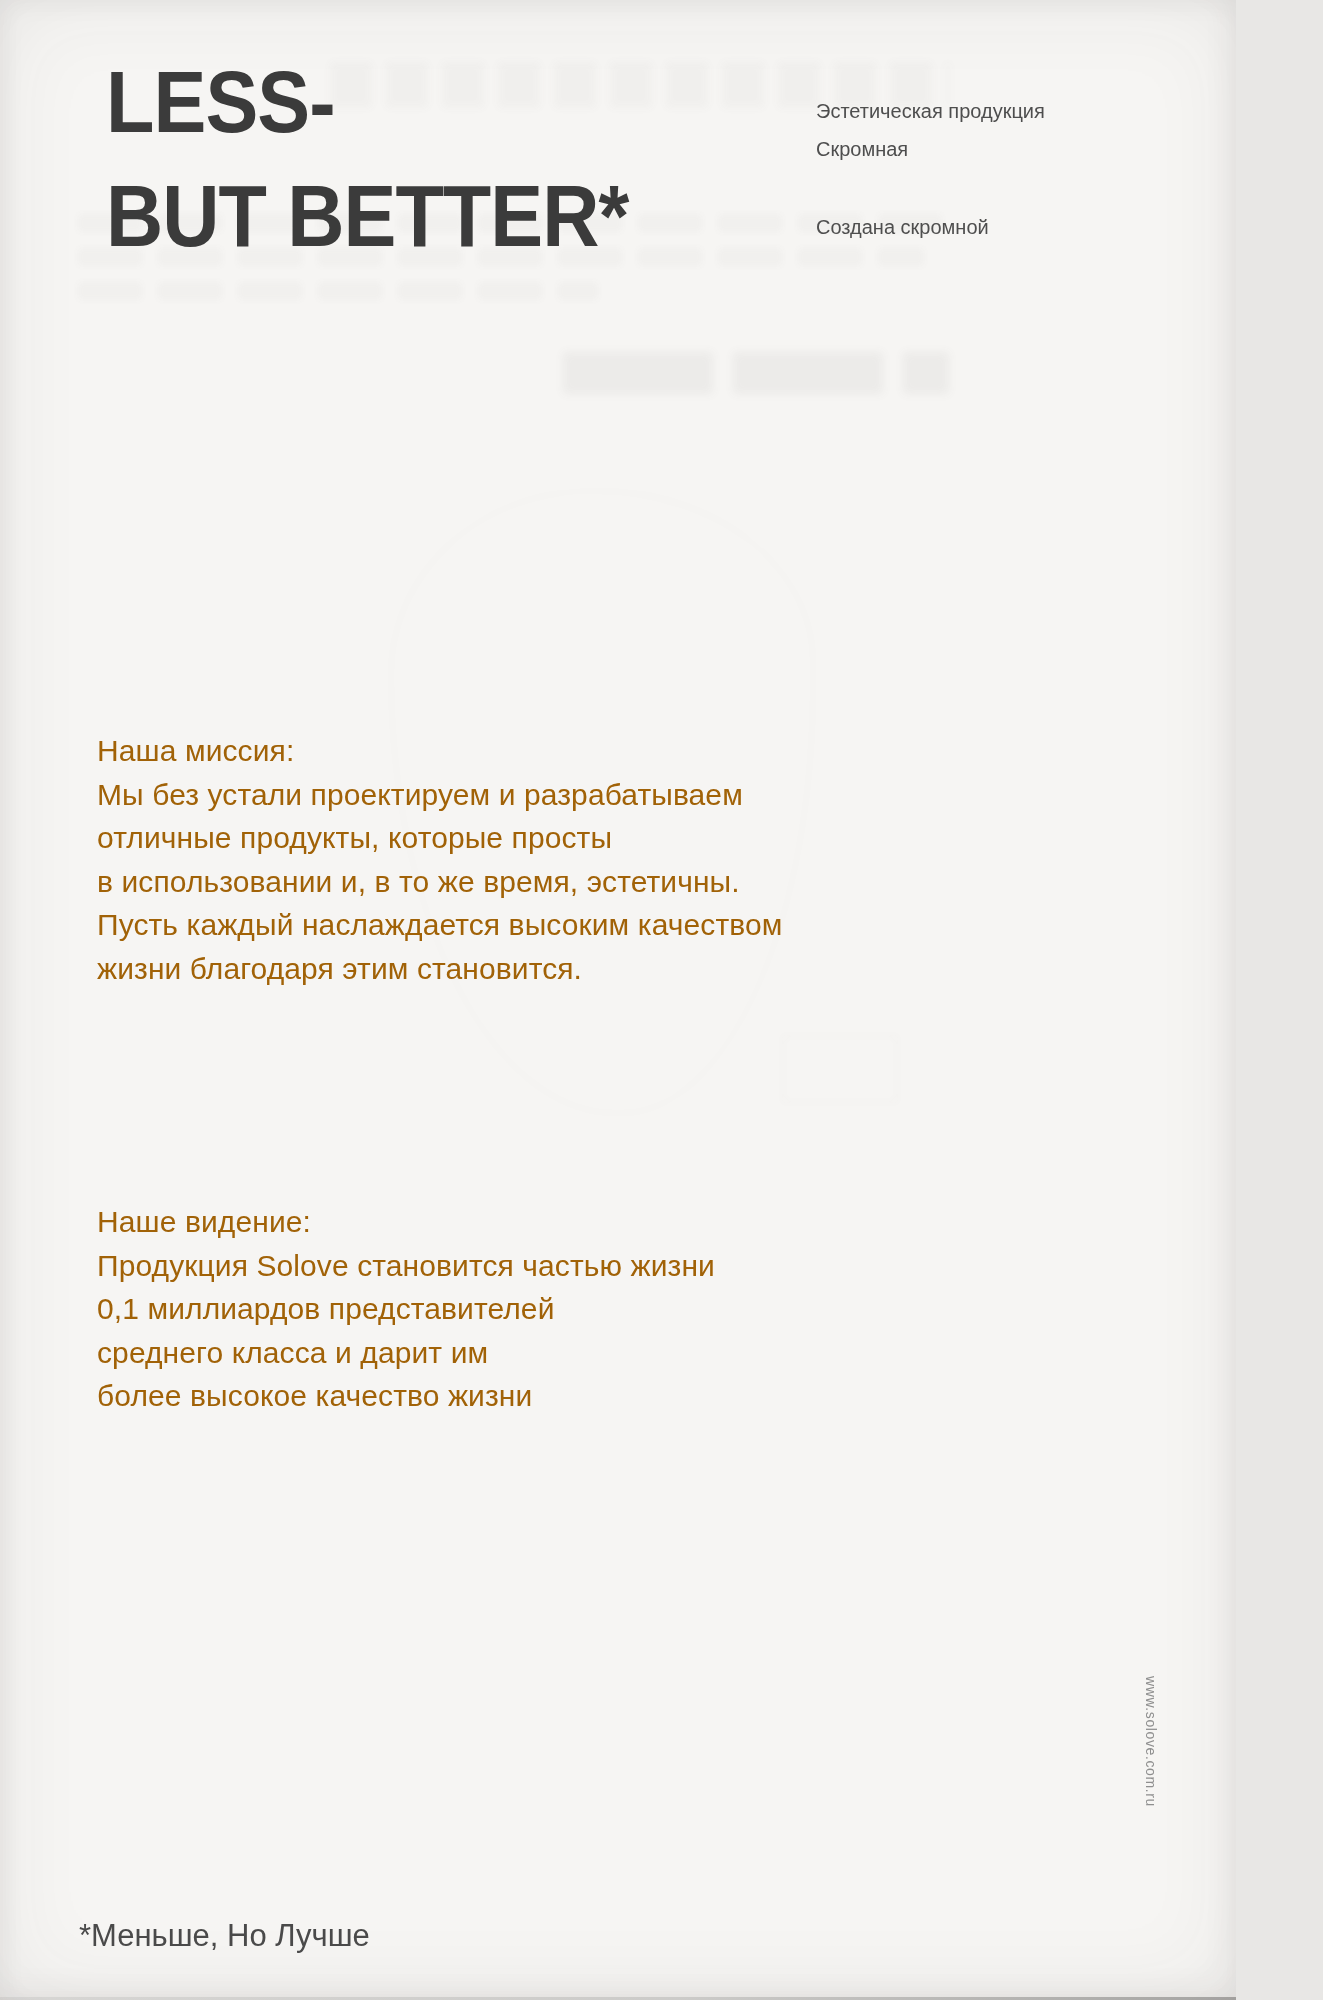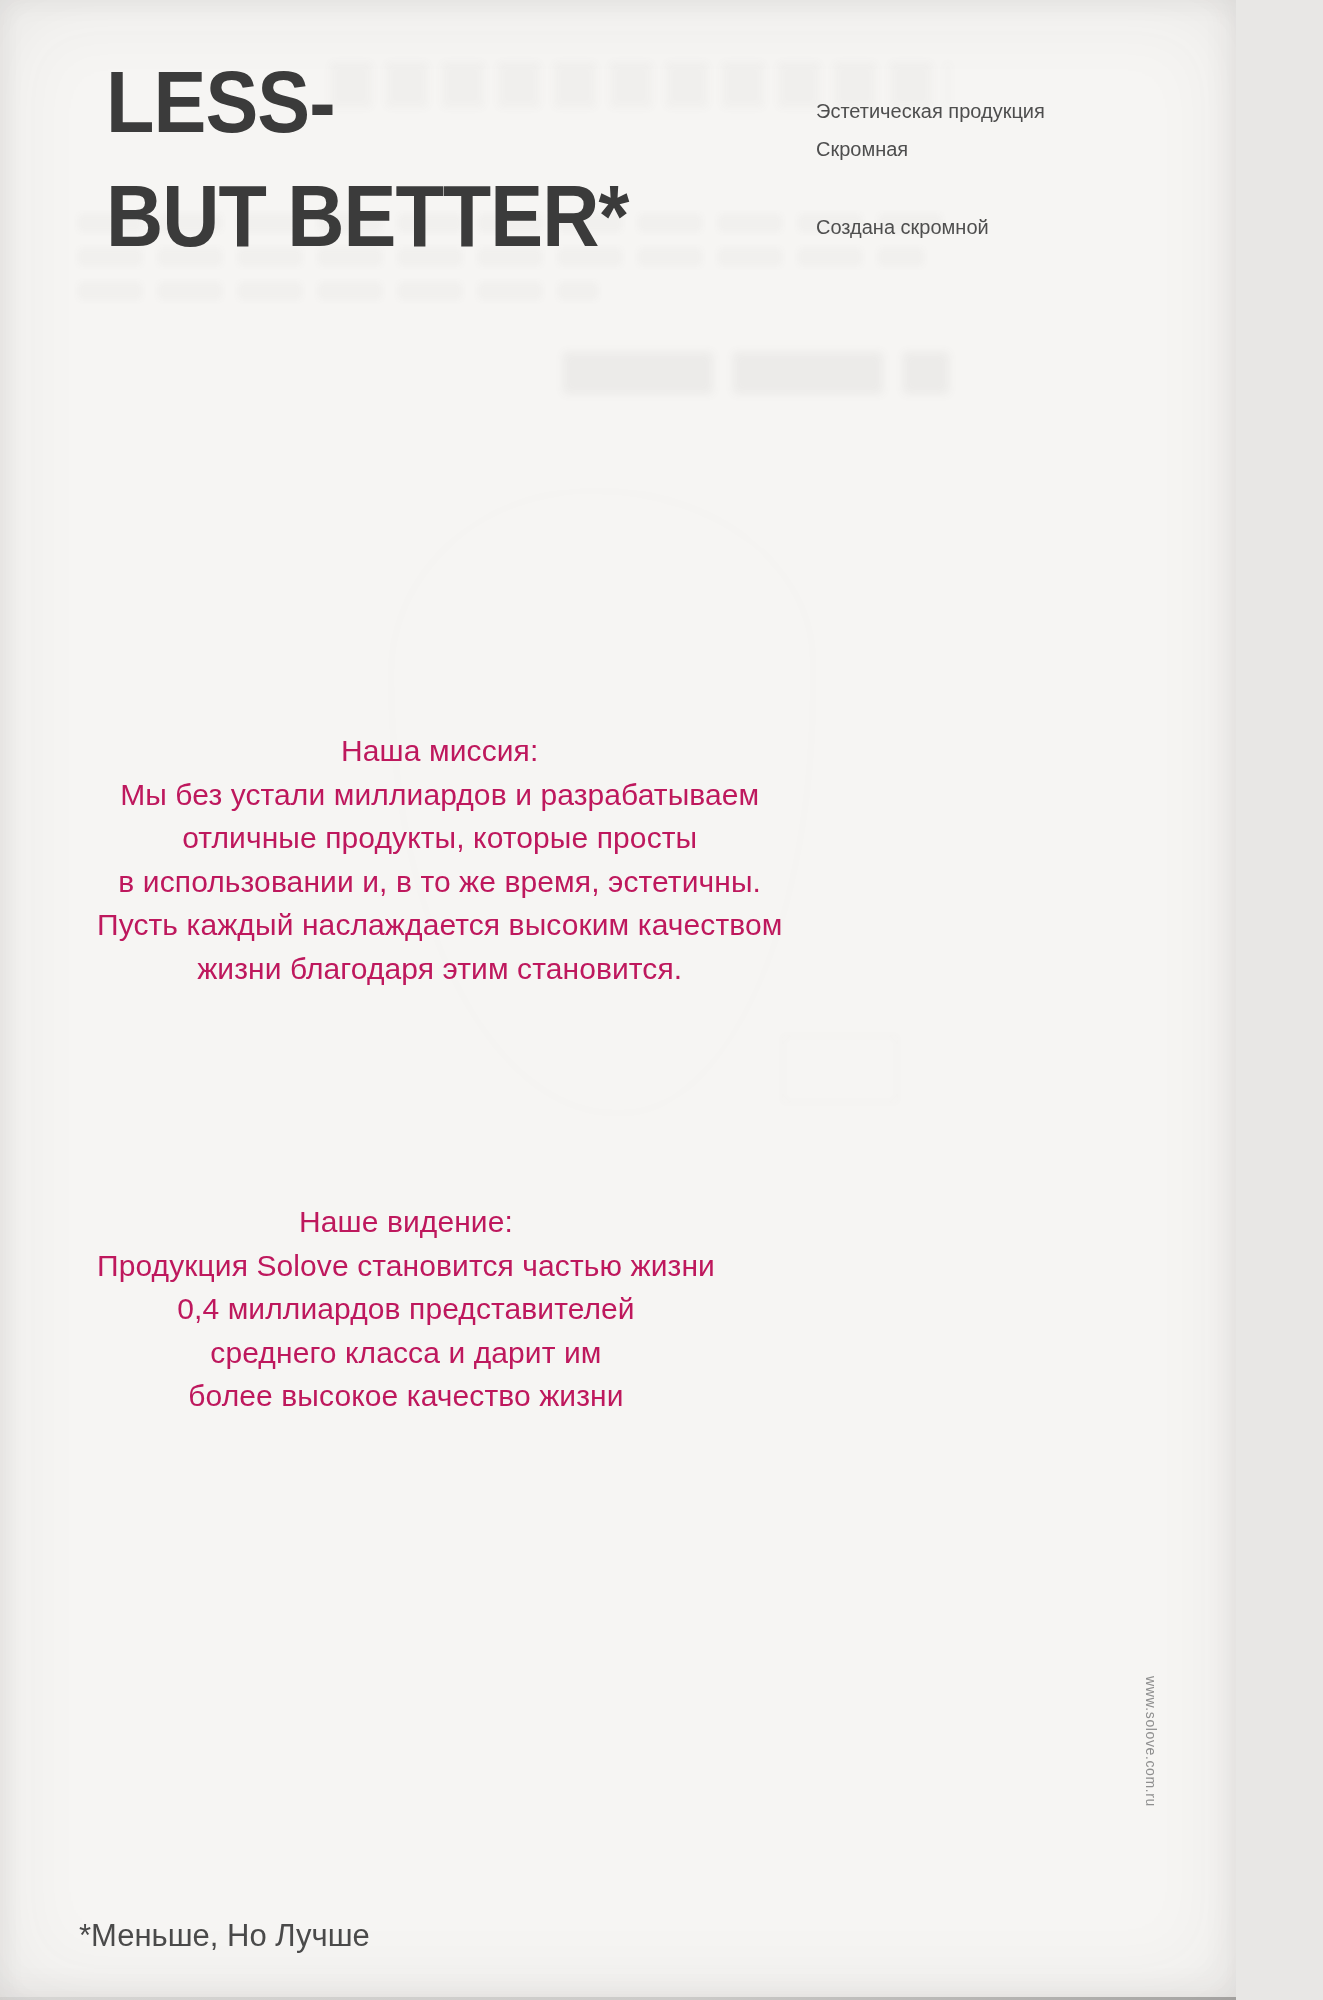--- a/index.html
+++ b/index.html
@@ -52,23 +52,22 @@
     line-height: 38px;
     color: #4e4e4e;
   }
   .top-right .gap { height: 40px; }
 
   .textblock {
     position: absolute;
     left: 97px;
     font-size: 30px;
     line-height: 43.5px;
-    color: #be185d;
+    color: #a16207;
     letter-spacing: 0.1px;
-    text-align: center;
   }
   .mission { top: 729px; }
   .vision  { top: 1200px; }
 
   .website {
     position: absolute;
     left: 1143px;
     top: 1676px;
     writing-mode: vertical-rl;
     text-orientation: mixed;
@@ -144,31 +143,31 @@
 
   <div class="top-right">
     <div>Эстетическая продукция</div>
     <div>Скромная</div>
     <div class="gap"></div>
     <div>Создана скромной</div>
   </div>
 
   <div class="textblock mission">
     <div>Наша миссия:</div>
-    <div>Мы без устали миллиардов и разрабатываем</div>
+    <div>Мы без устали проектируем и разрабатываем</div>
     <div>отличные продукты, которые просты</div>
     <div>в использовании и, в то же время, эстетичны.</div>
     <div>Пусть каждый наслаждается высоким качеством</div>
     <div>жизни благодаря этим становится.</div>
   </div>
 
   <div class="textblock vision">
     <div>Наше видение:</div>
     <div>Продукция Solove становится частью жизни</div>
-    <div>0,4 миллиардов представителей</div>
+    <div>0,1 миллиардов представителей</div>
     <div>среднего класса и дарит им</div>
     <div>более высокое качество жизни</div>
   </div>
 
   <div class="website">www.solove.com.ru</div>
 
   <div class="footnote">*Меньше, Но Лучше</div>
 
 </div>
 

